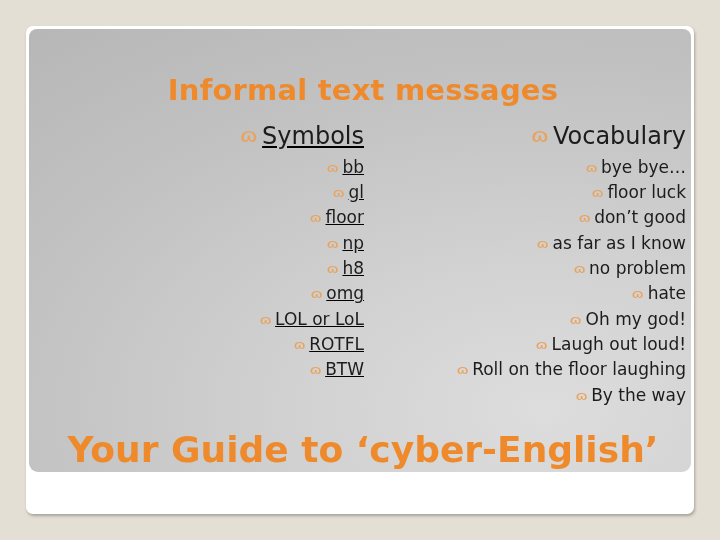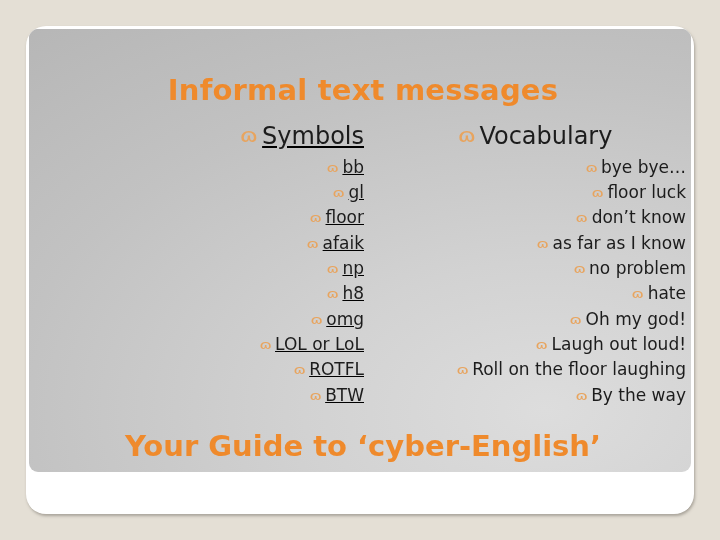--- a/index.html
+++ b/index.html
@@ -14,21 +14,21 @@
     overflow: hidden;
   }
 
   #slide-frame {
     position: absolute;
     left: 26px;
     top: 26px;
     width: 668px;
     height: 488px;
     background: #ffffff;
-    border-radius: 20px;
+    border-radius: 7px;
     box-shadow: 1px 2px 3px rgba(120,115,105,0.55);
     overflow: hidden;
   }
 
   #slide-body {
     position: absolute;
     left: 3px;
     top: 3px;
     width: 662px;
     height: 443px;
@@ -76,21 +76,21 @@
   #col-vocabulary { left: 357px; width: 300px; }
 
   .col-head {
     font-size: 24px;
     color: #1c1c1c;
     line-height: 1.16;
     white-space: nowrap;
     margin-bottom: 4px;
   }
   #col-symbols .col-head { text-align: right; }
-  #col-vocabulary .col-head { text-align: center; }
+  #col-vocabulary .col-head { text-align: right; }
 
   .col-head .bullet { font-size: 19px; margin-right: 2px; }
 
   .item-list {
     list-style: none;
     margin: 0;
     padding: 0;
   }
   .item {
     font-size: 17px;
@@ -111,21 +111,21 @@
     vertical-align: 1px;
   }
   .col-head .bullet { margin-right: 6px; vertical-align: 2px; }
 
   .slide-subtitle {
     position: absolute;
     left: 0;
     top: 400px;
     width: 668px;
     text-align: center;
-    font-size: 29px;
+    font-size: 36px;
     font-weight: bold;
     color: #ef8a2c;
     white-space: nowrap;
   }
 </style>
 </head>
 <body>
 
 <div id="slide-frame">
   <div id="slide-body">
@@ -135,38 +135,37 @@
     <div id="columns">
 
       <div class="column" id="col-symbols">
         <div class="col-head">
           <span class="bullet">ɷ</span><span>Symbols</span>
         </div>
         <ul class="item-list">
           <li class="item"><span class="bullet">ɷ</span><span>bb</span></li>
           <li class="item"><span class="bullet">ɷ</span><span>gl</span></li>
           <li class="item"><span class="bullet">ɷ</span><span>floor</span></li>
-          <li class="item"><span class="bullet">ɷ</span><span>afaik</span></li>
           <li class="item"><span class="bullet">ɷ</span><span>np</span></li>
           <li class="item"><span class="bullet">ɷ</span><span>h8</span></li>
           <li class="item"><span class="bullet">ɷ</span><span>omg</span></li>
           <li class="item"><span class="bullet">ɷ</span><span>LOL or LoL</span></li>
           <li class="item"><span class="bullet">ɷ</span><span>ROTFL</span></li>
           <li class="item"><span class="bullet">ɷ</span><span>BTW</span></li>
         </ul>
       </div>
 
       <div class="column" id="col-vocabulary">
         <div class="col-head">
           <span class="bullet">ɷ</span><span>Vocabulary</span>
         </div>
         <ul class="item-list">
           <li class="item"><span class="bullet">ɷ</span><span>bye bye…</span></li>
           <li class="item"><span class="bullet">ɷ</span><span>floor luck</span></li>
-          <li class="item"><span class="bullet">ɷ</span><span>don’t know</span></li>
+          <li class="item"><span class="bullet">ɷ</span><span>don’t good</span></li>
           <li class="item"><span class="bullet">ɷ</span><span>as far as I know</span></li>
           <li class="item"><span class="bullet">ɷ</span><span>no problem</span></li>
           <li class="item"><span class="bullet">ɷ</span><span>hate</span></li>
           <li class="item"><span class="bullet">ɷ</span><span>Oh my god!</span></li>
           <li class="item"><span class="bullet">ɷ</span><span>Laugh out loud!</span></li>
           <li class="item"><span class="bullet">ɷ</span><span>Roll on the floor laughing</span></li>
           <li class="item"><span class="bullet">ɷ</span><span>By the way</span></li>
         </ul>
       </div>
 

